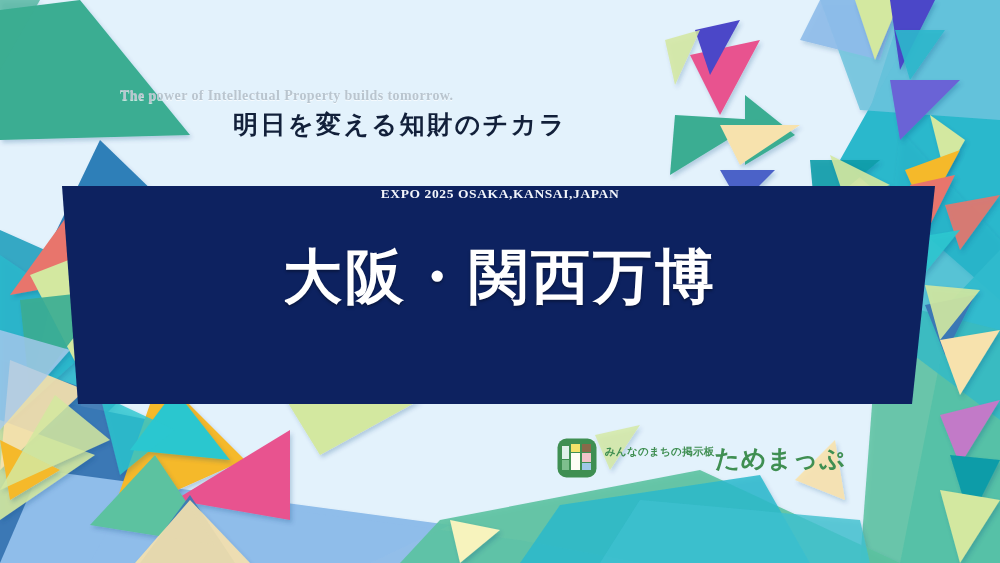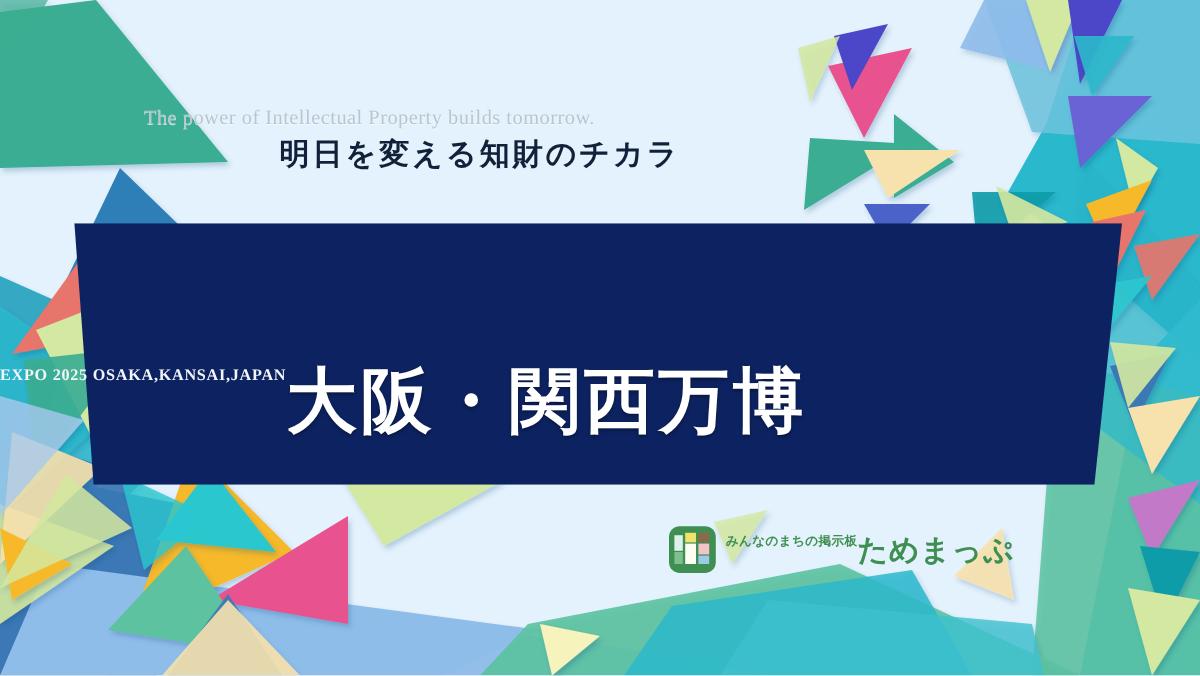--- a/index.html
+++ b/index.html
@@ -26,26 +26,27 @@
   
   .tagline-block{
     position:absolute;
     left:120px;
     top:88px;
     width:560px;
     z-index:5;
   }
   .tagline-en{
     font-family:"Liberation Serif", "DejaVu Serif", serif;
-    font-size:17px;
+    font-size:14px;
     letter-spacing:.4px;
     color:#b9c5cf;
     margin:0 0 4px 0;
     white-space:nowrap;
     text-shadow:0 1px 0 rgba(255,255,255,.7);
+    font-weight:bold;
   }
   .tagline-ja{
     font-family:"DejaVu Serif", "Liberation Serif", serif;
     font-weight:700;
     font-size:25px;
     letter-spacing:2.5px;
     color:#12203a;
     margin:0;
     white-space:nowrap;
     text-align:center;
@@ -61,21 +62,21 @@
   .banner-shape{
     position:absolute;
     inset:0;
     width:1000px;height:218px;
   }
   .banner-content{
     position:absolute;
     left:0; top:0;
     width:1000px; height:260px;
     display:flex;
-    flex-direction:row;
+    flex-direction:column;
     align-items:center;
     justify-content:flex-start;
     box-sizing:border-box;
     pointer-events:none;
   }
   .banner-kicker{
     font-family:"Liberation Serif","DejaVu Serif",serif;
     font-weight:700;
     font-size:13.5px;
     letter-spacing:.6px;

